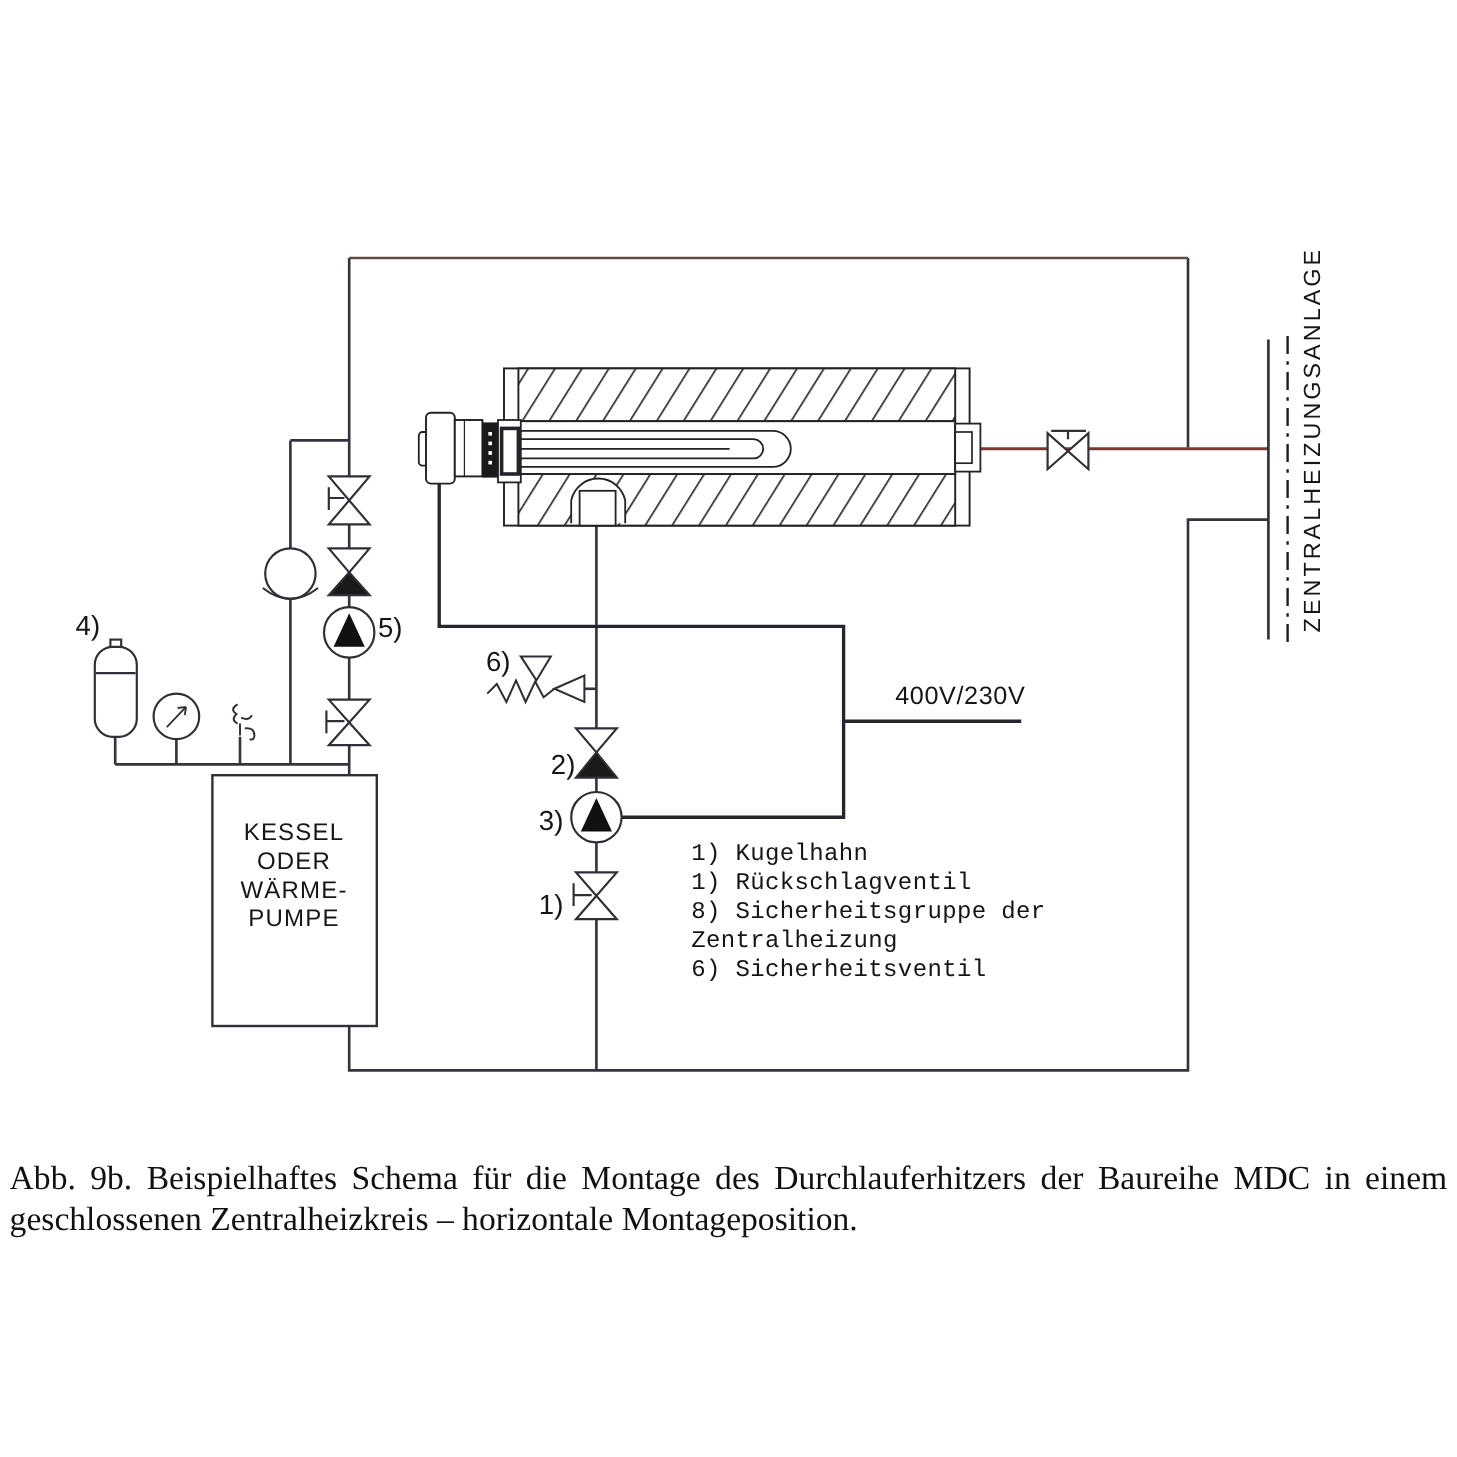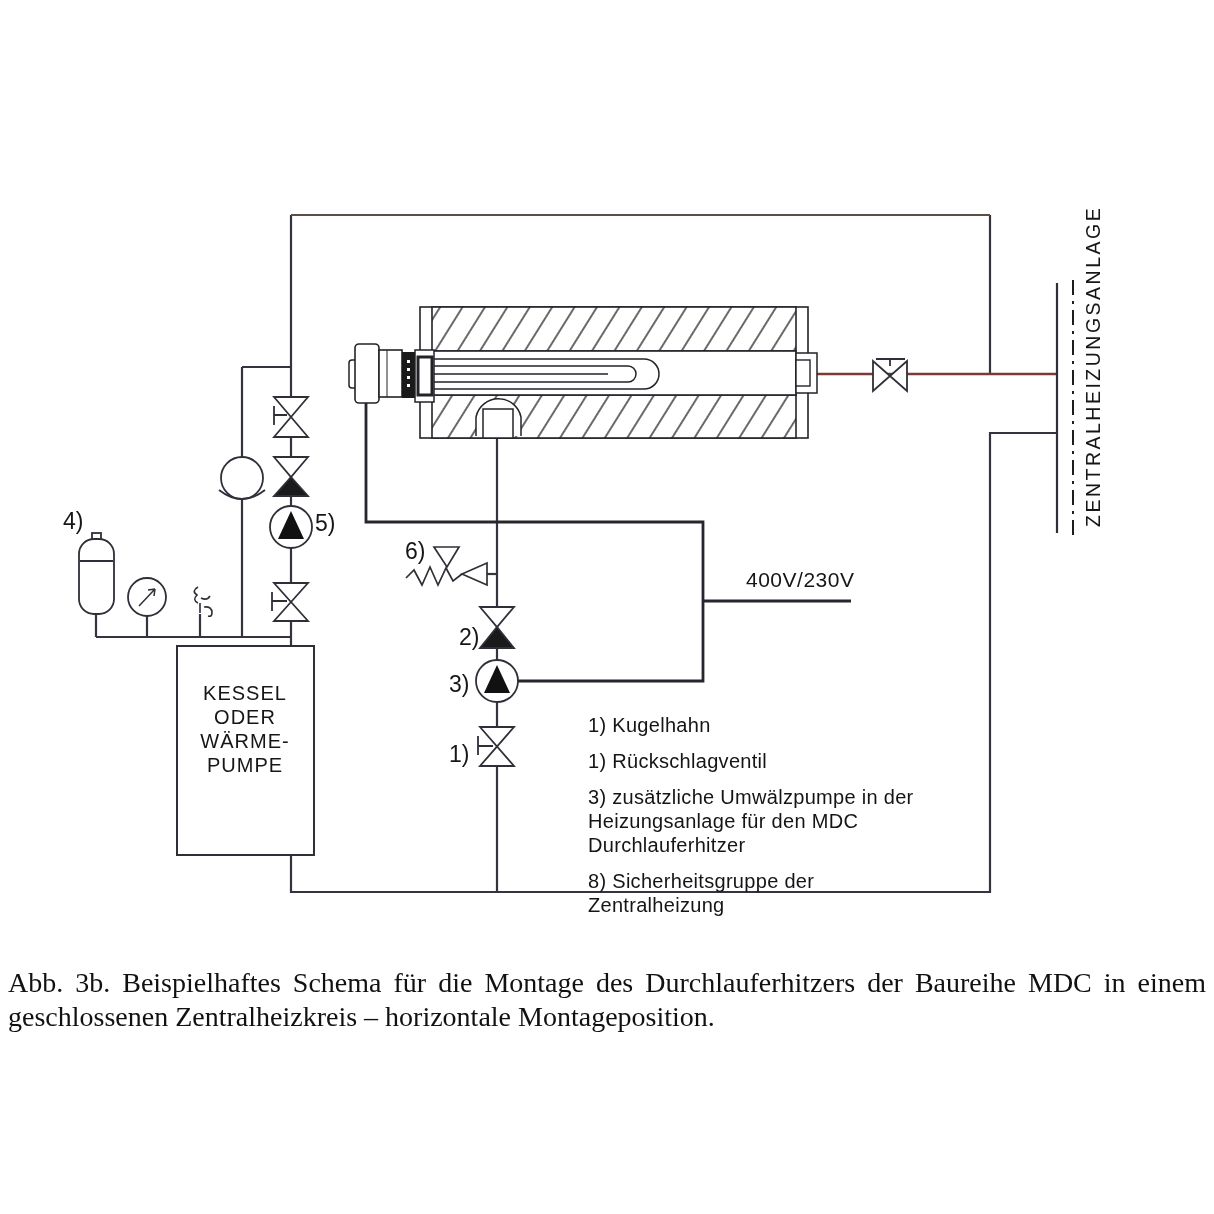--- a/index.html
+++ b/index.html
@@ -1,21 +1,21 @@
 <!DOCTYPE html>
 <html><head>
 <meta charset="utf-8">
 <style>
   html,body{margin:0;padding:0;background:#ffffff;}
   .page{position:relative;width:1214px;height:1214px;background:#ffffff;overflow:hidden;
         font-family:"Liberation Sans",sans-serif;color:#1b1b1b;}
   .diagram-svg{position:absolute;left:0;top:0;}
   .legend{position:absolute;left:576px;top:701px;width:386px;
           font-size:20px;line-height:24px;letter-spacing:0.3px;color:#151515;}
-  .legend div{margin:12px;}
+  .legend div{margin:0;font-family:Liberation Mono, monospace;}
   .caption{position:absolute;left:8px;top:938px;width:1198px;
            font-family:"Liberation Serif",serif;font-size:28px;line-height:34px;
            color:#111;text-align:justify;}
   svg text{fill:#161616;}
 </style>
 </head>
 <body>
 
 <div class="page">
 
@@ -175,19 +175,19 @@
       <text x="459" y="645">2)</text>
       <text x="449" y="692">3)</text>
       <text x="449" y="762">1)</text>
     </g>
     <text x="746" y="587" font-size="21" letter-spacing="0.5">400V/230V</text>
   </svg>
 
   <div class="legend">
     <div>1) Kugelhahn</div>
     <div>1) Rückschlagventil</div>
-    <div>3) zusätzliche Umwälzpumpe in der Heizungsanlage für den MDC Durchlauferhitzer</div>
     <div>8) Sicherheitsgruppe der Zentralheizung</div>
+    <div>6) Sicherheitsventil</div>
   </div>
 
-  <p class="caption">Abb. 3b. Beispielhaftes Schema für die Montage des Durchlauferhitzers der Baureihe MDC in einem geschlossenen Zentralheizkreis – horizontale Montageposition.</p>
+  <p class="caption">Abb. 9b. Beispielhaftes Schema für die Montage des Durchlauferhitzers der Baureihe MDC in einem geschlossenen Zentralheizkreis – horizontale Montageposition.</p>
 
 </div>
 
 </body></html>

